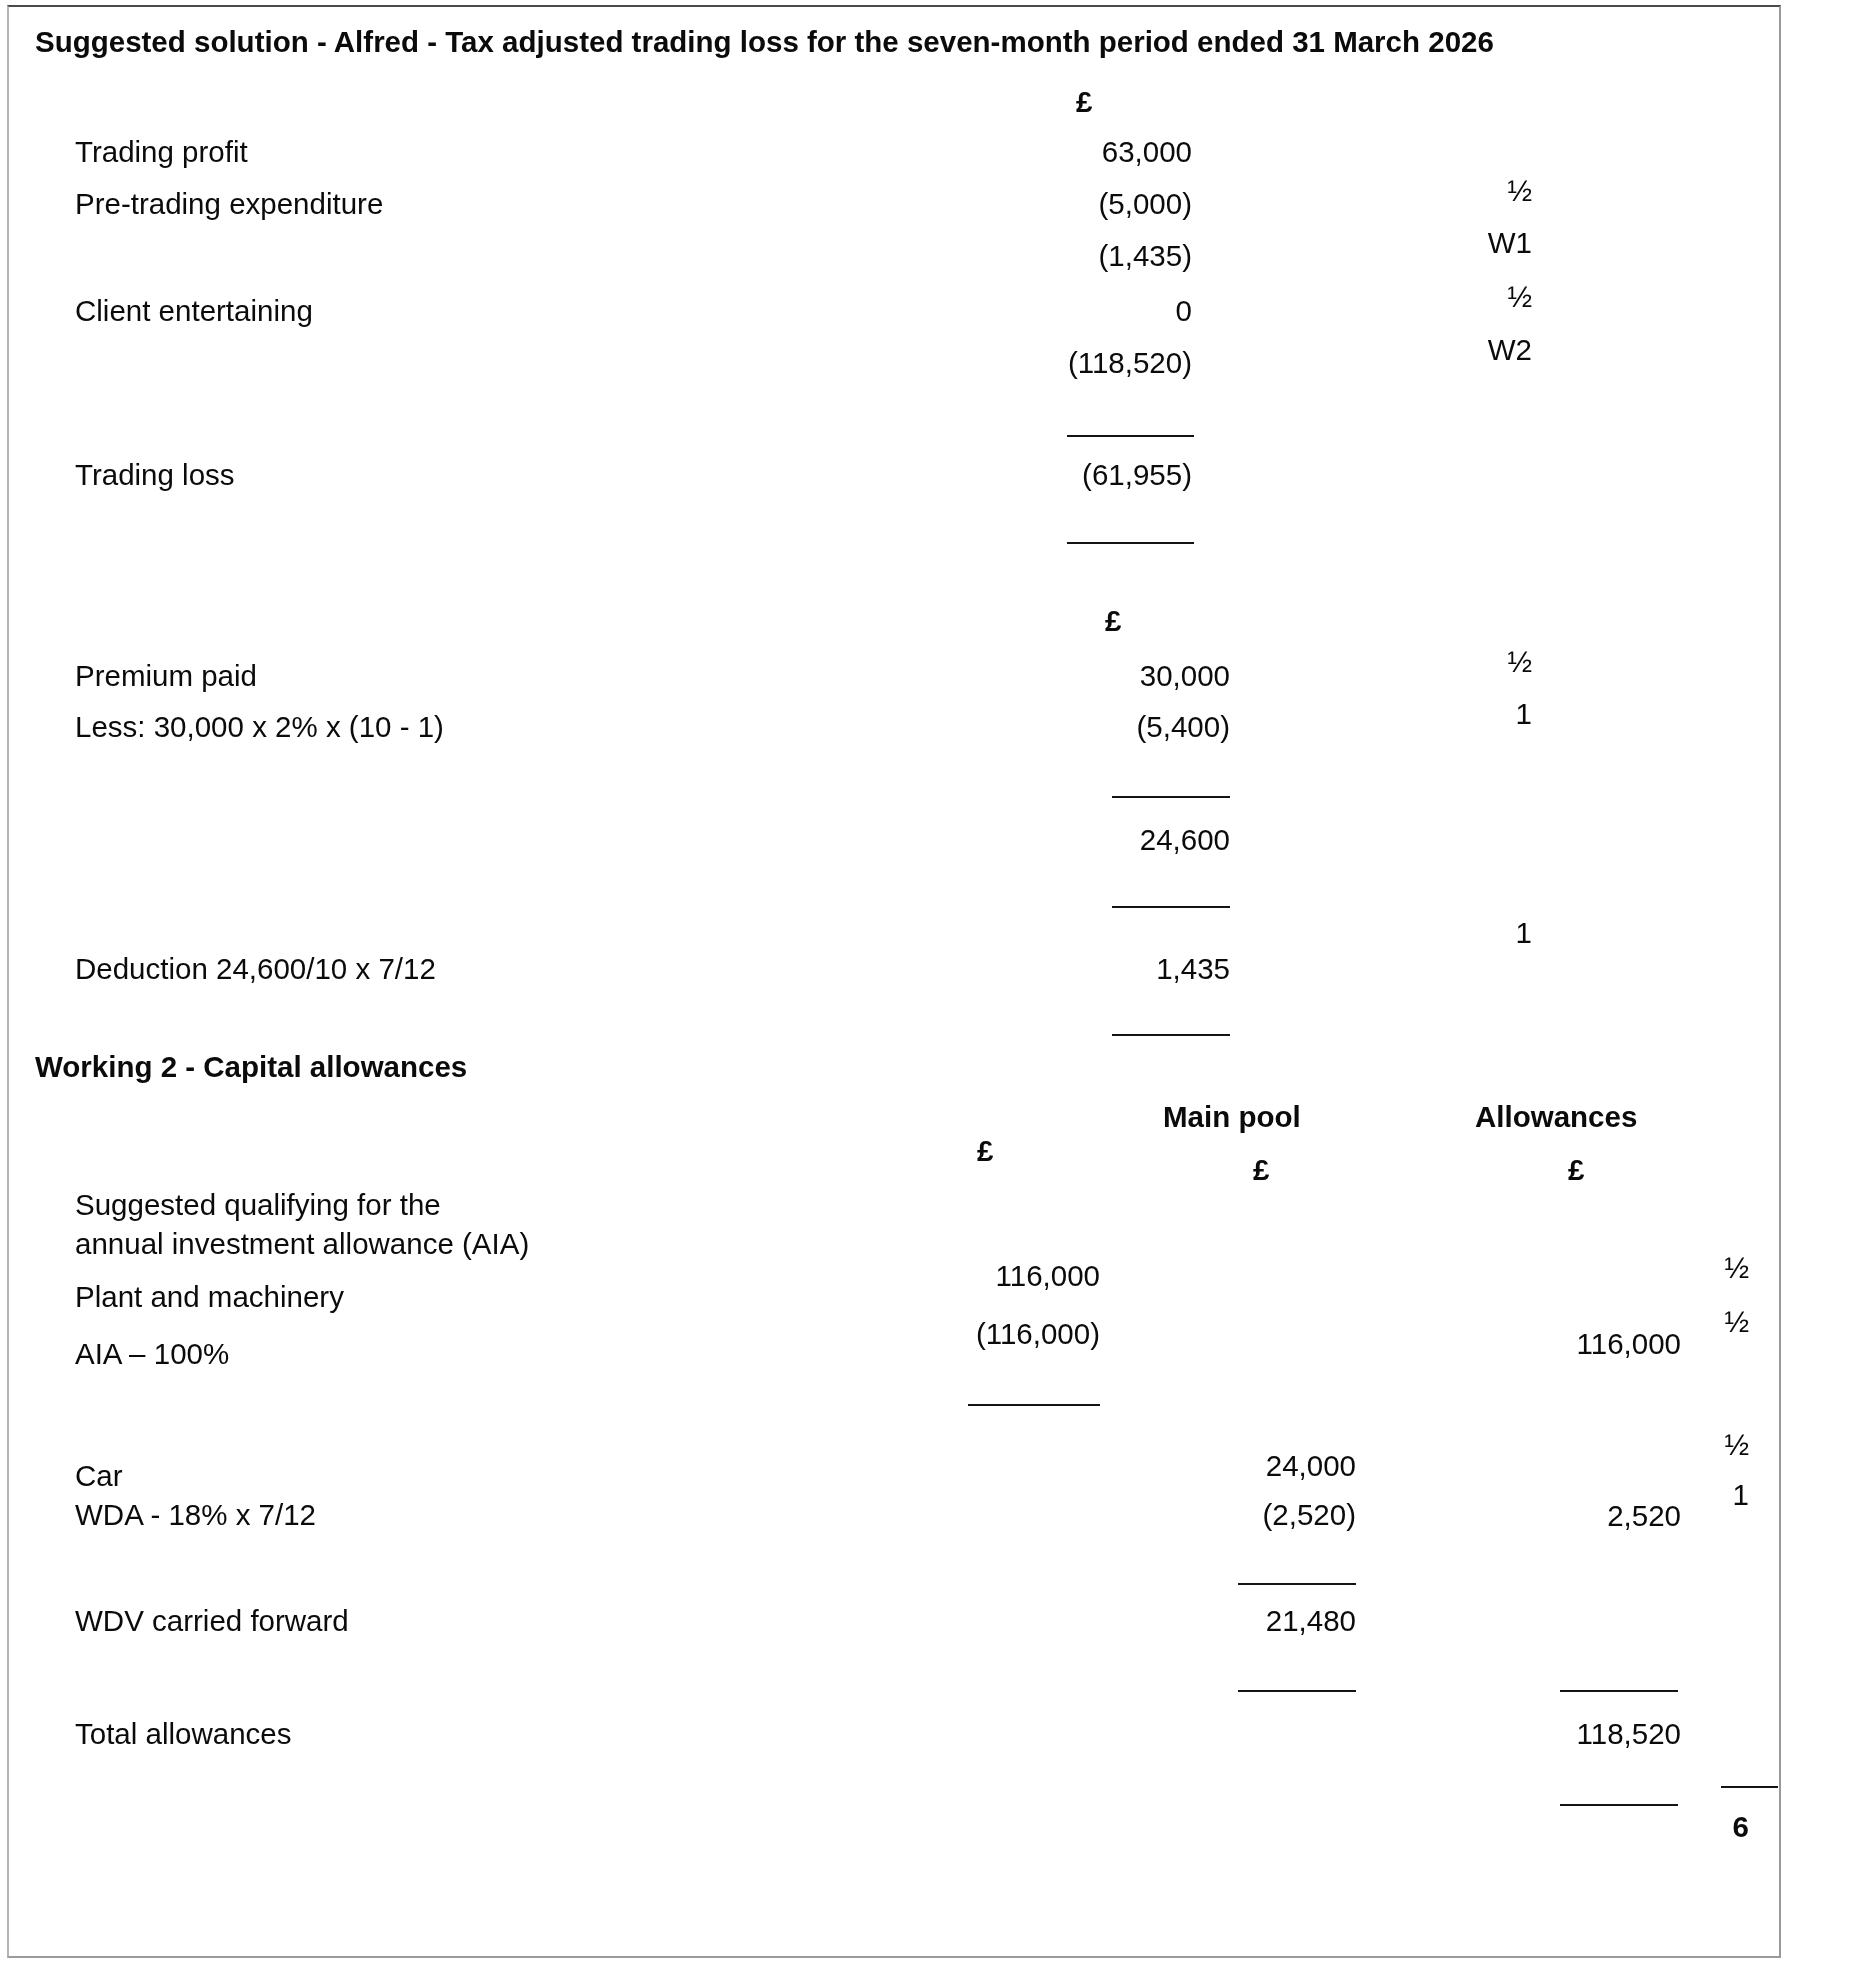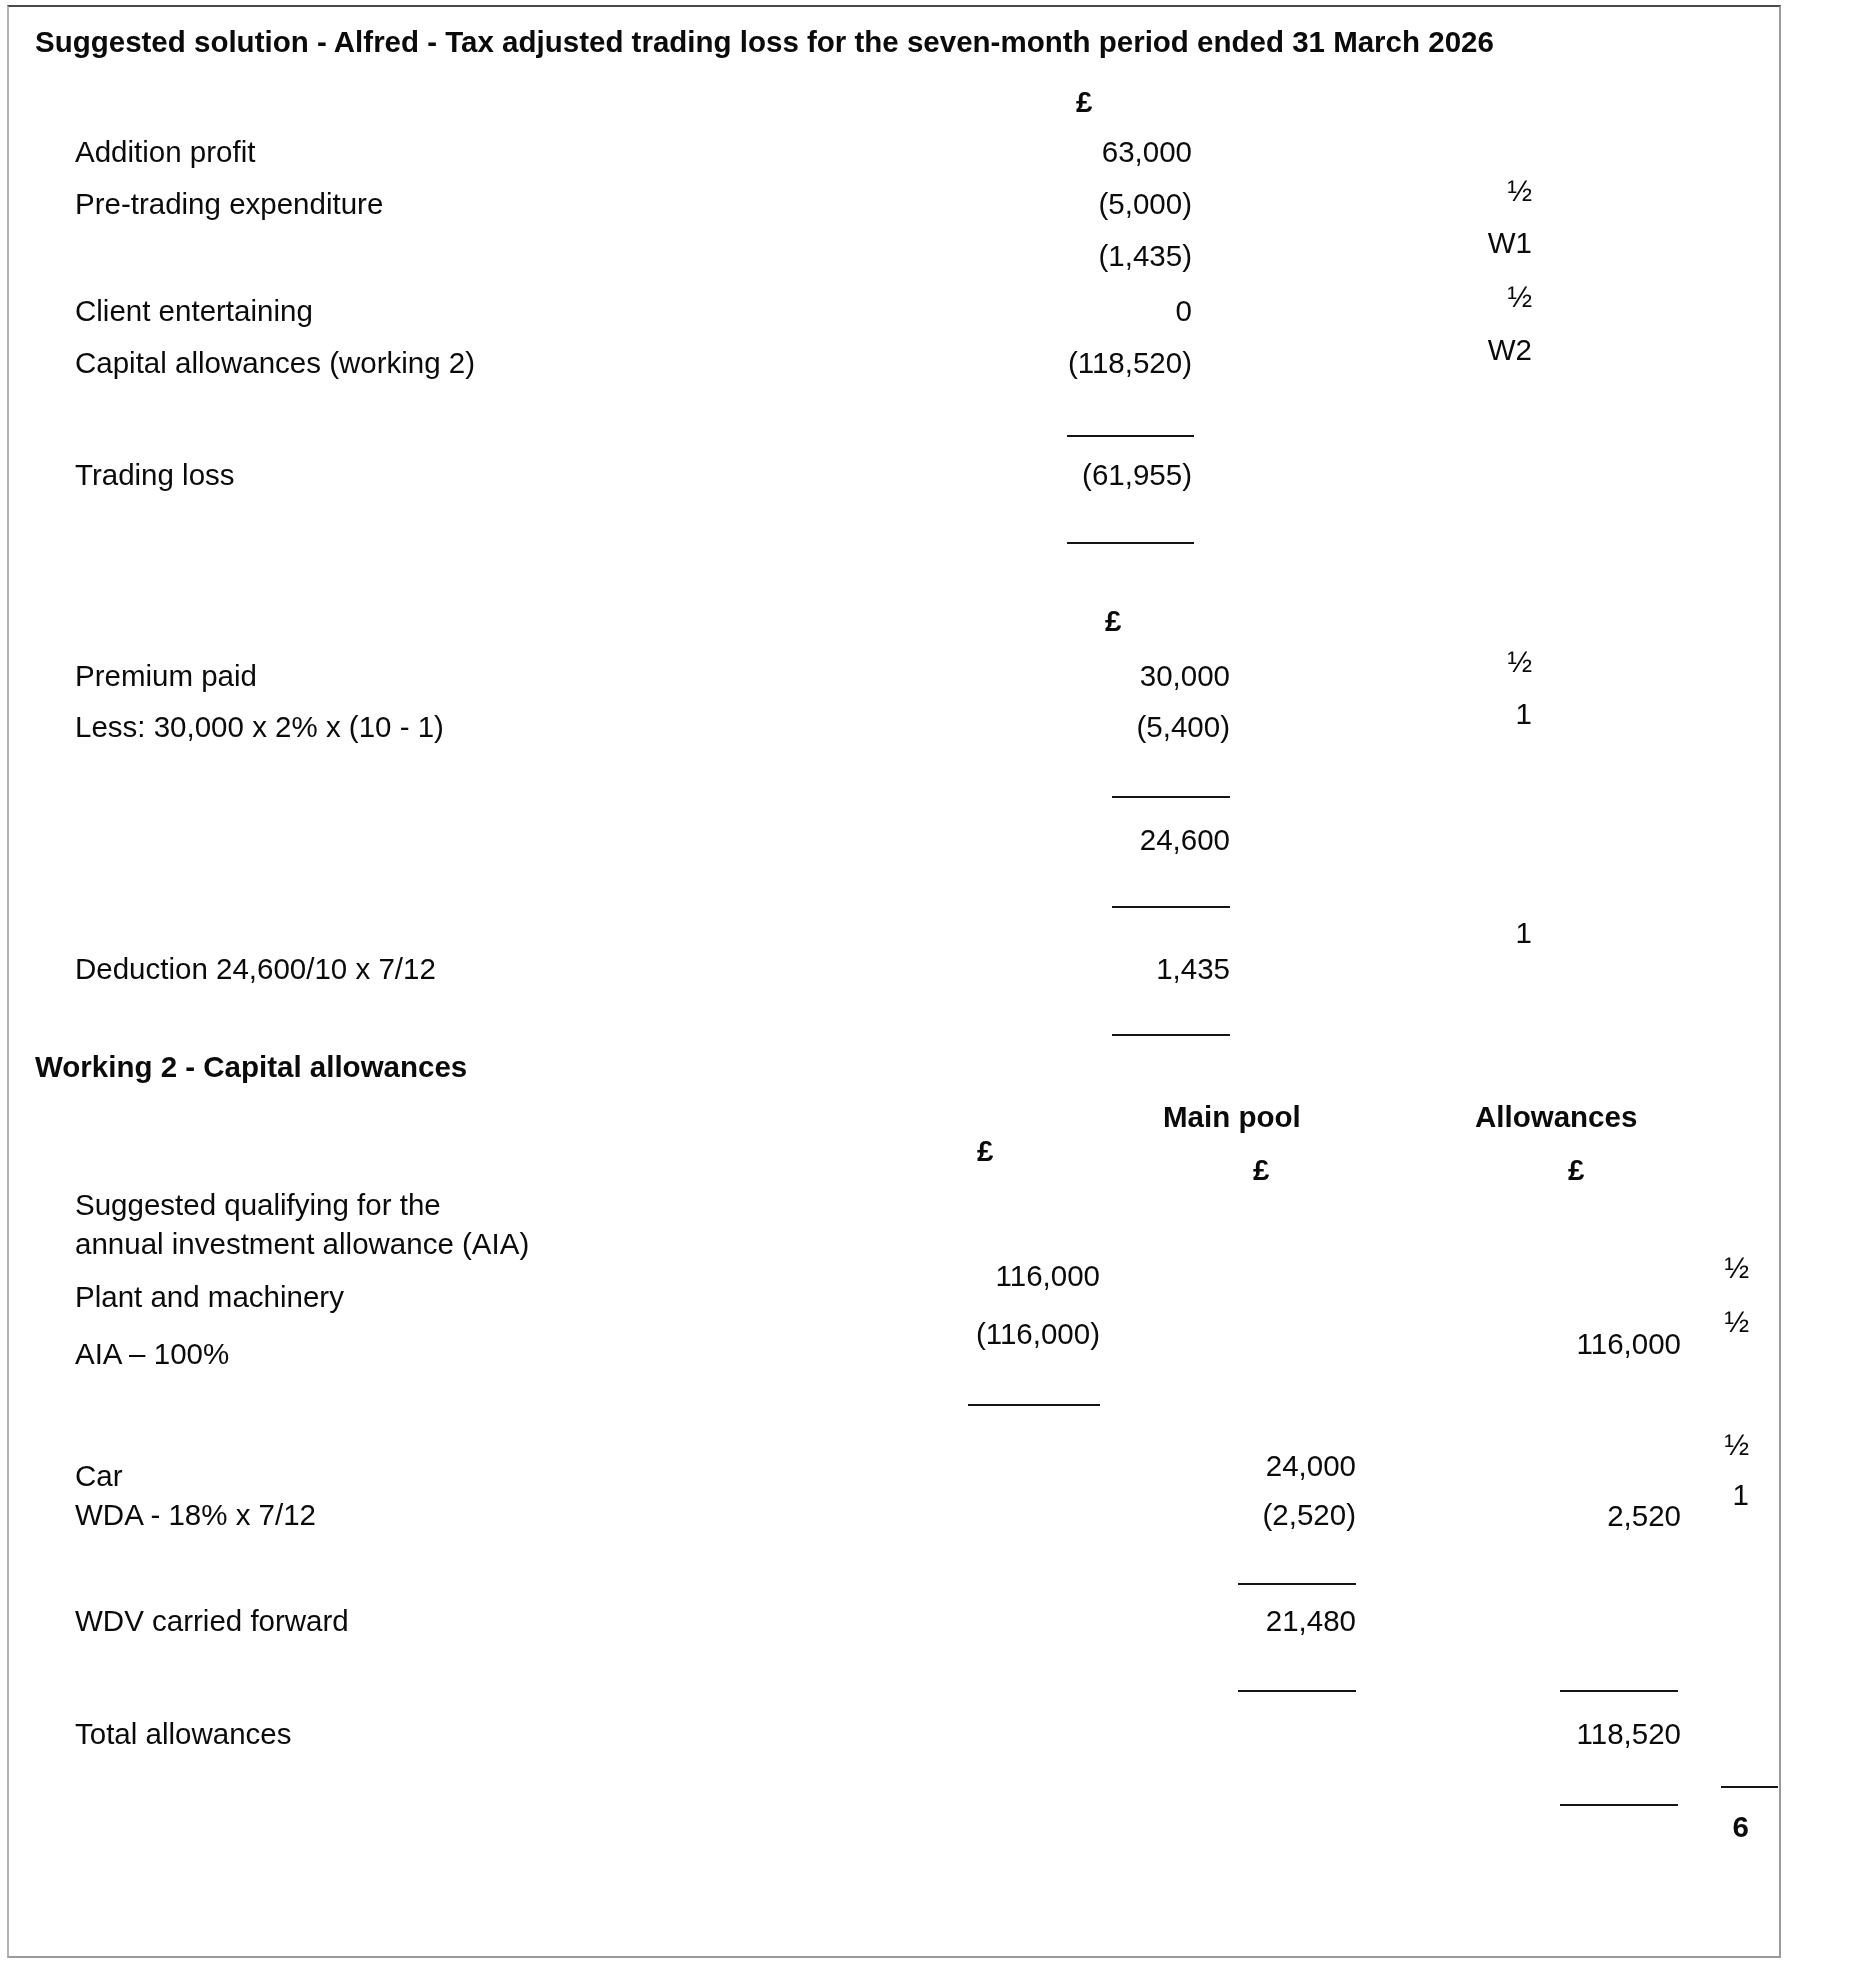--- a/index.html
+++ b/index.html
@@ -51,35 +51,34 @@
 </head>
 <body>
 
 <div class="page">
   <div class="frame"></div>
 
   <div class="t hd" style="top:22.6px">Suggested solution - Alfred - Tax adjusted trading loss for the seven-month period ended 31 March 2026</div>
 
   <div class="t b" style="top:83px; left:1076px">£</div>
 
-  <div class="t lbl" style="top:133px">Addition profit</div>
+  <div class="t lbl" style="top:133px">Trading profit</div>
   <div class="t amt-main" style="top:133px">63,000</div>
 
   <div class="t lbl" style="top:185px">Pre-trading expenditure</div>
   <div class="t amt-main" style="top:185px">(5,000)</div>
   <div class="t mk1" style="top:172px">½</div>
 
   <div class="t amt-main" style="top:237px">(1,435)</div>
   <div class="t mk1" style="top:224px">W1</div>
 
   <div class="t lbl" style="top:292px">Client entertaining</div>
   <div class="t amt-main" style="top:292px">0</div>
   <div class="t mk1" style="top:278px">½</div>
 
-  <div class="t lbl" style="top:344px">Capital allowances (working 2)</div>
   <div class="t amt-main" style="top:344px">(118,520)</div>
   <div class="t mk1" style="top:331px">W2</div>
 
   <div class="line" style="top:435px; left:1067px; width:127px"></div>
 
   <div class="t lbl" style="top:456px">Trading loss</div>
   <div class="t amt-main" style="top:456px">(61,955)</div>
 
   <div class="line" style="top:542px; left:1067px; width:127px"></div>
 

